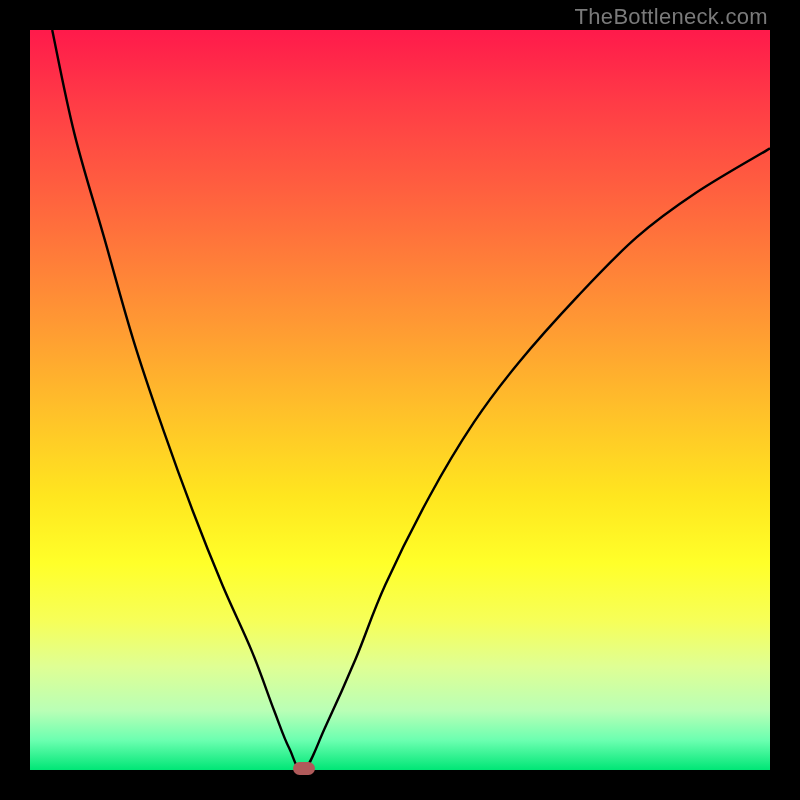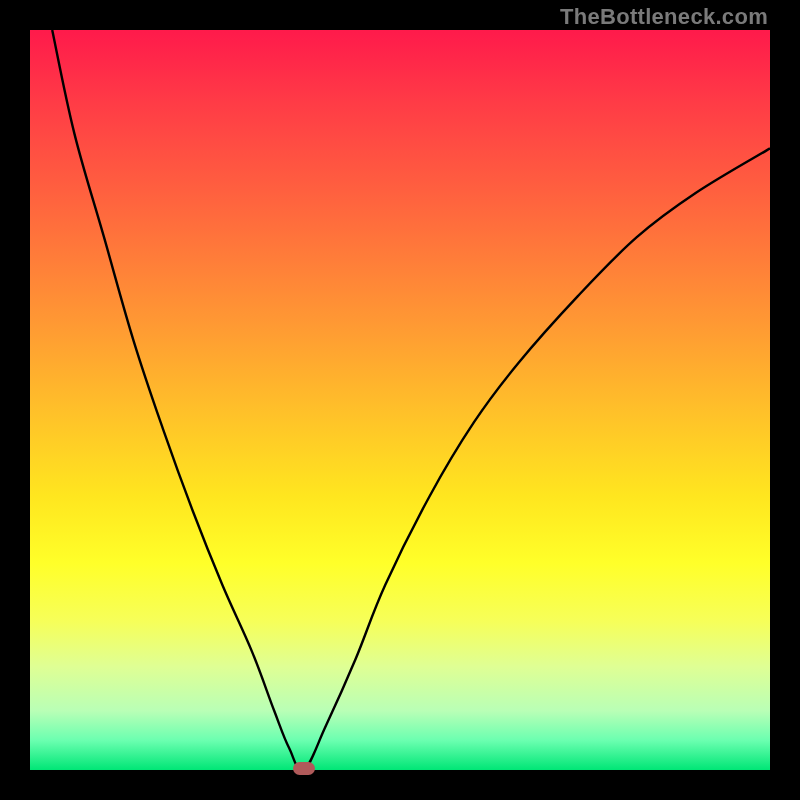--- a/index.html
+++ b/index.html
@@ -40,21 +40,21 @@
       #6bffb0 96%,
       #00e676 100%
     );
   }
   .watermark {
     position: absolute;
     top: 4px;
     right: 32px;
     color: #7a7a7a;
     font-size: 22px;
-    font-weight: 700;
+    font-weight: 400;
     letter-spacing: 0.3px;
     user-select: none;
   }
   svg.curve {
     position: absolute;
     top: 30px;
     left: 30px;
     width: 740px;
     height: 740px;
     overflow: visible;

